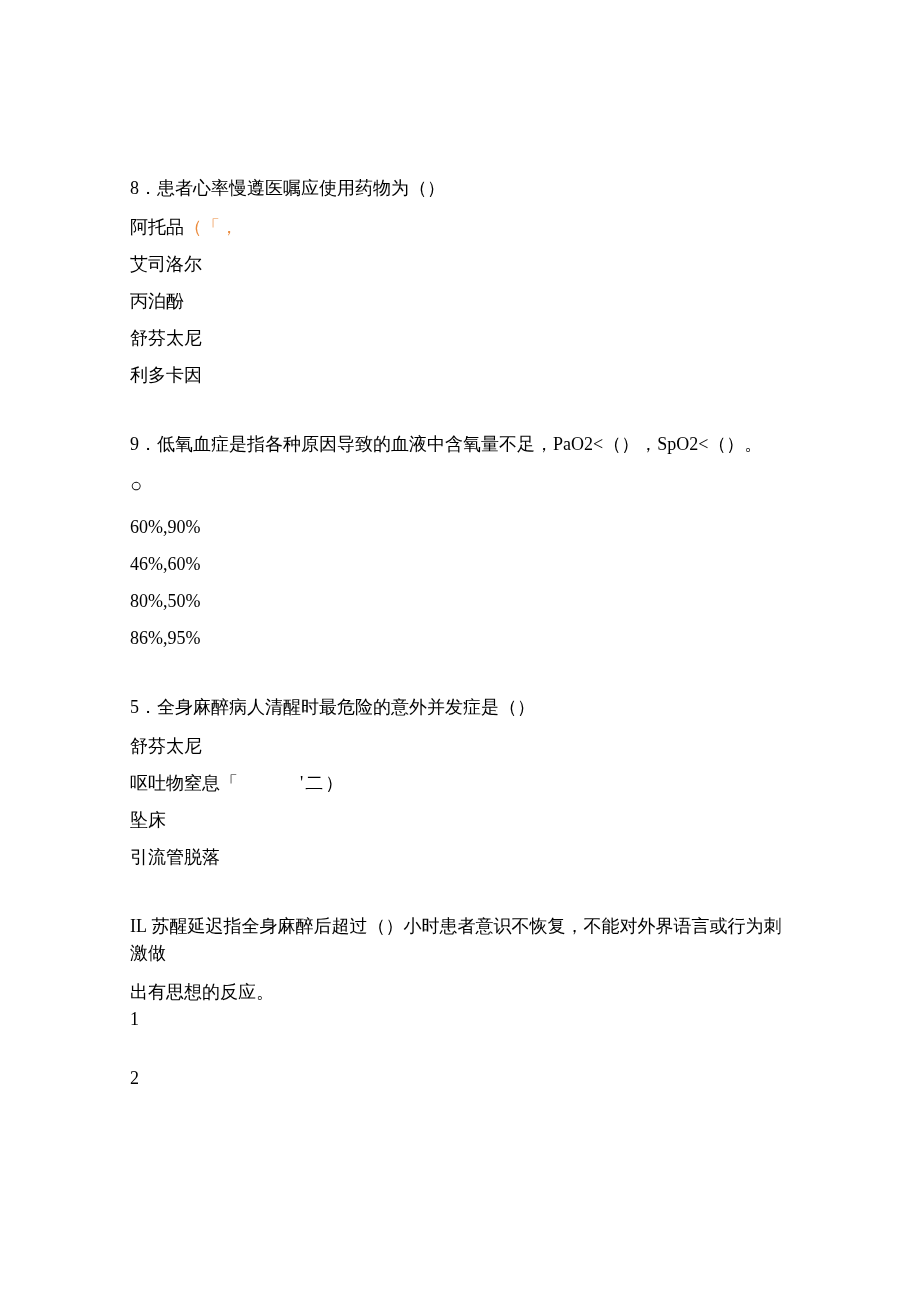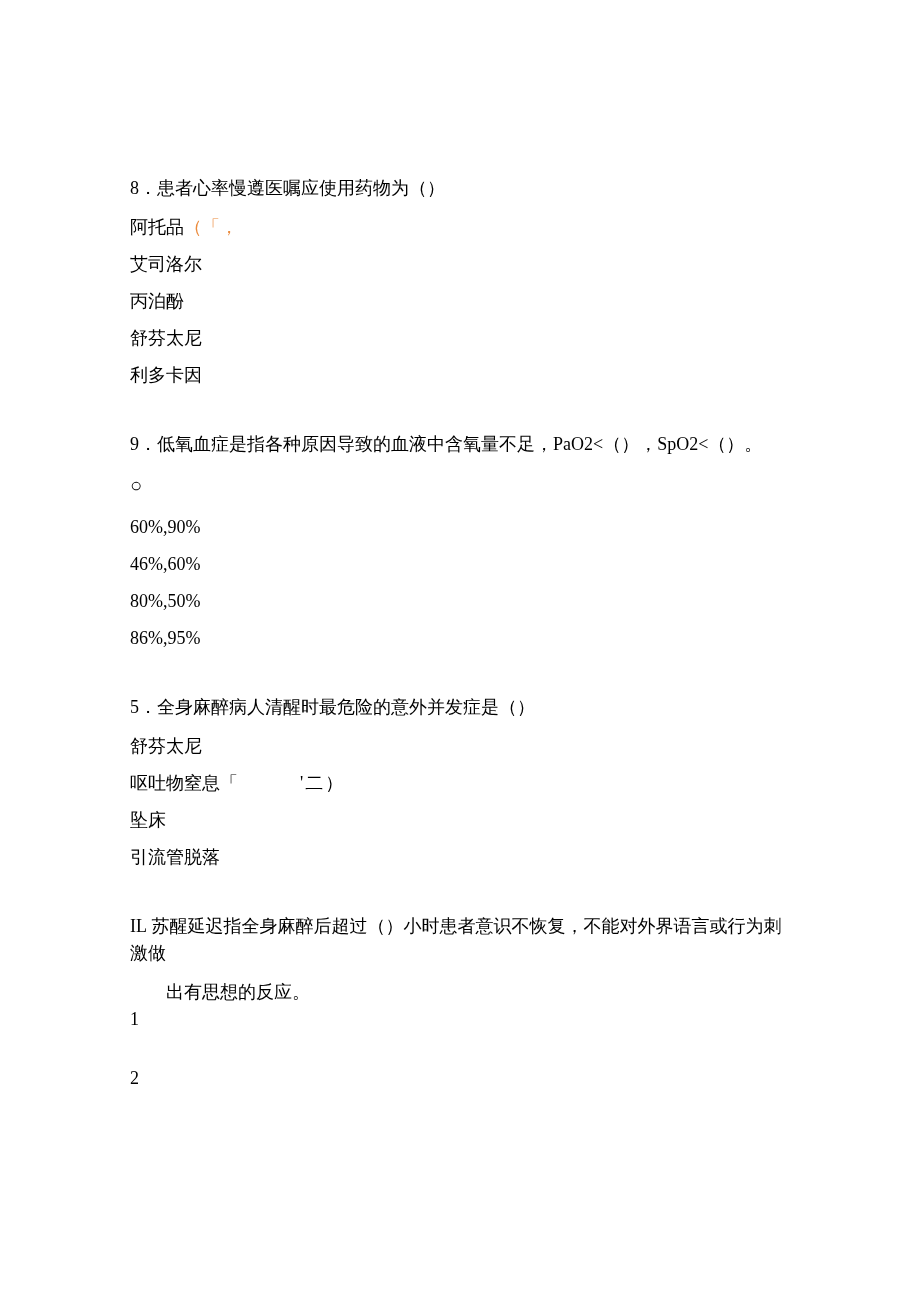--- a/index.html
+++ b/index.html
@@ -34,21 +34,20 @@
     .circle-line {
       font-size: 20px;
       margin-bottom: 14px;
       margin-top: 6px;
     }
     .q10-hint {
       letter-spacing: 2px;
     }
     .q11-continuation {
       margin-top: 2px;
-      margin-left: 36px;
     }
     .q11-1 {
       margin-top: 0;
     }
     .q11-2 {
       margin-top: 32px;
     }
   </style>
 </head>
 <body>

